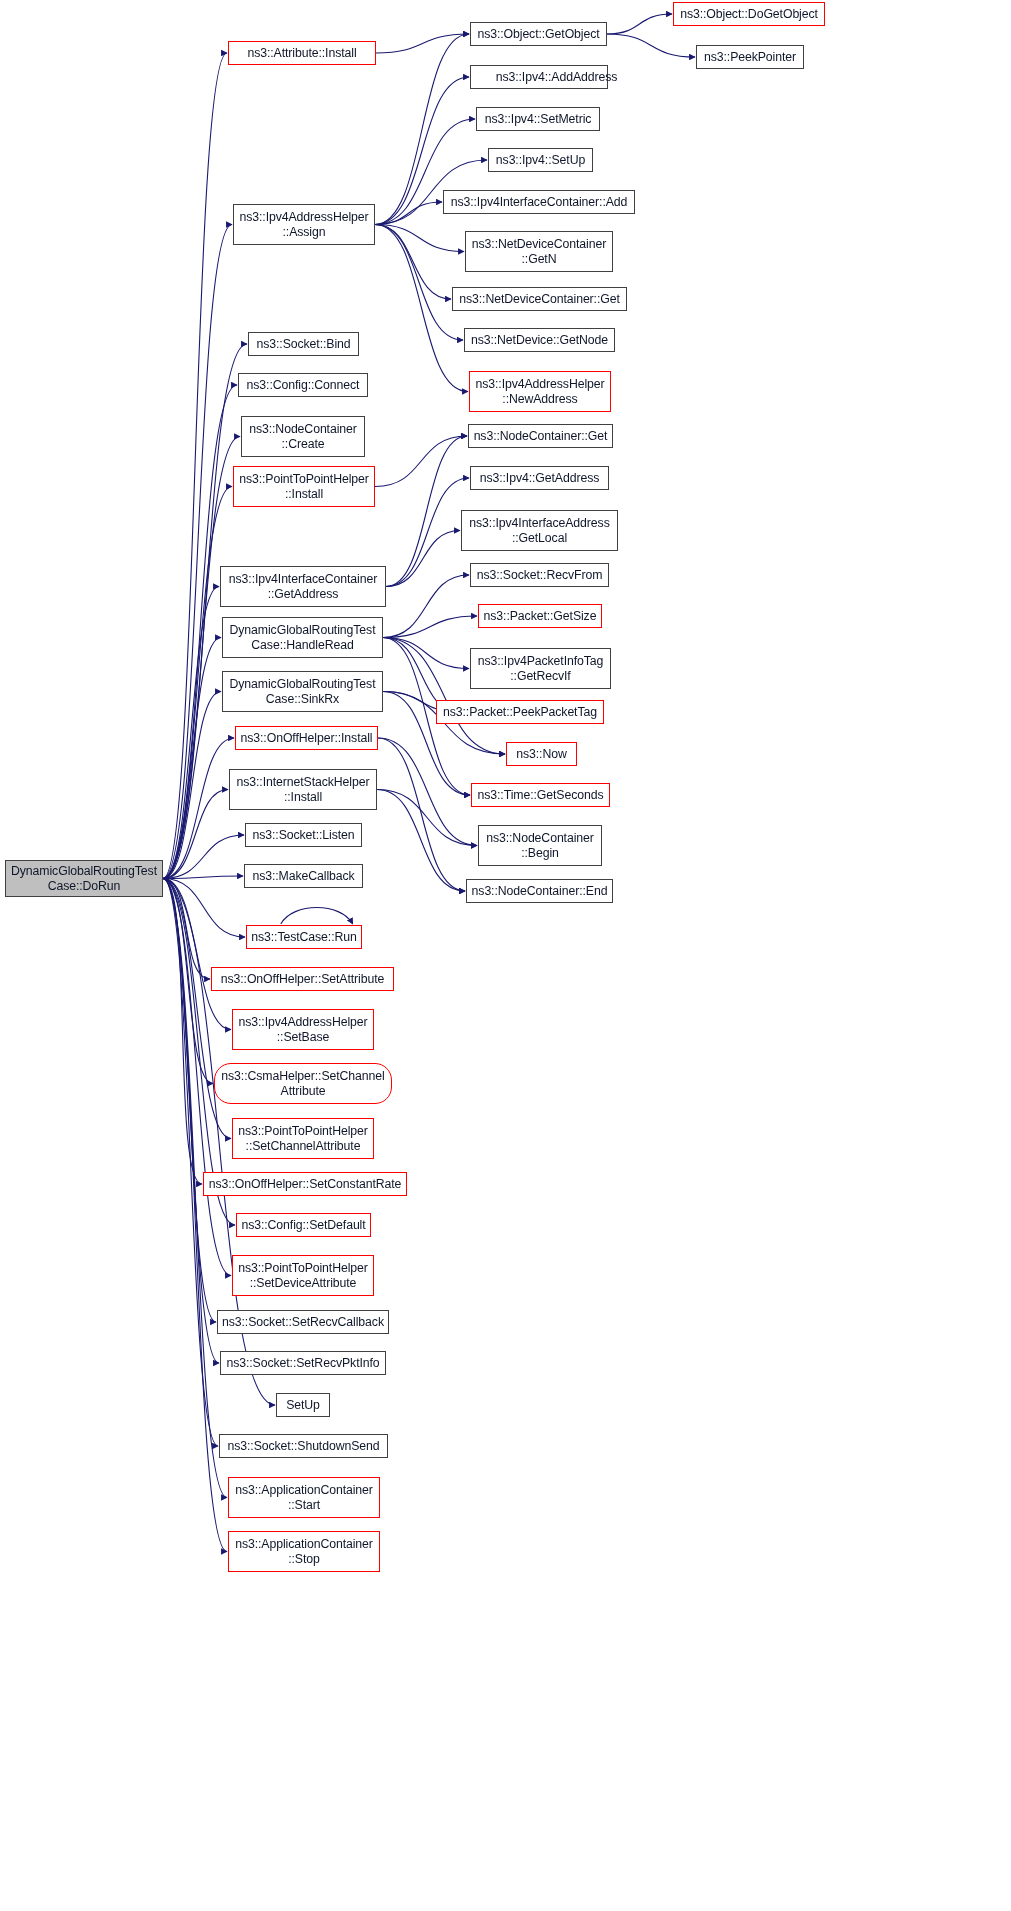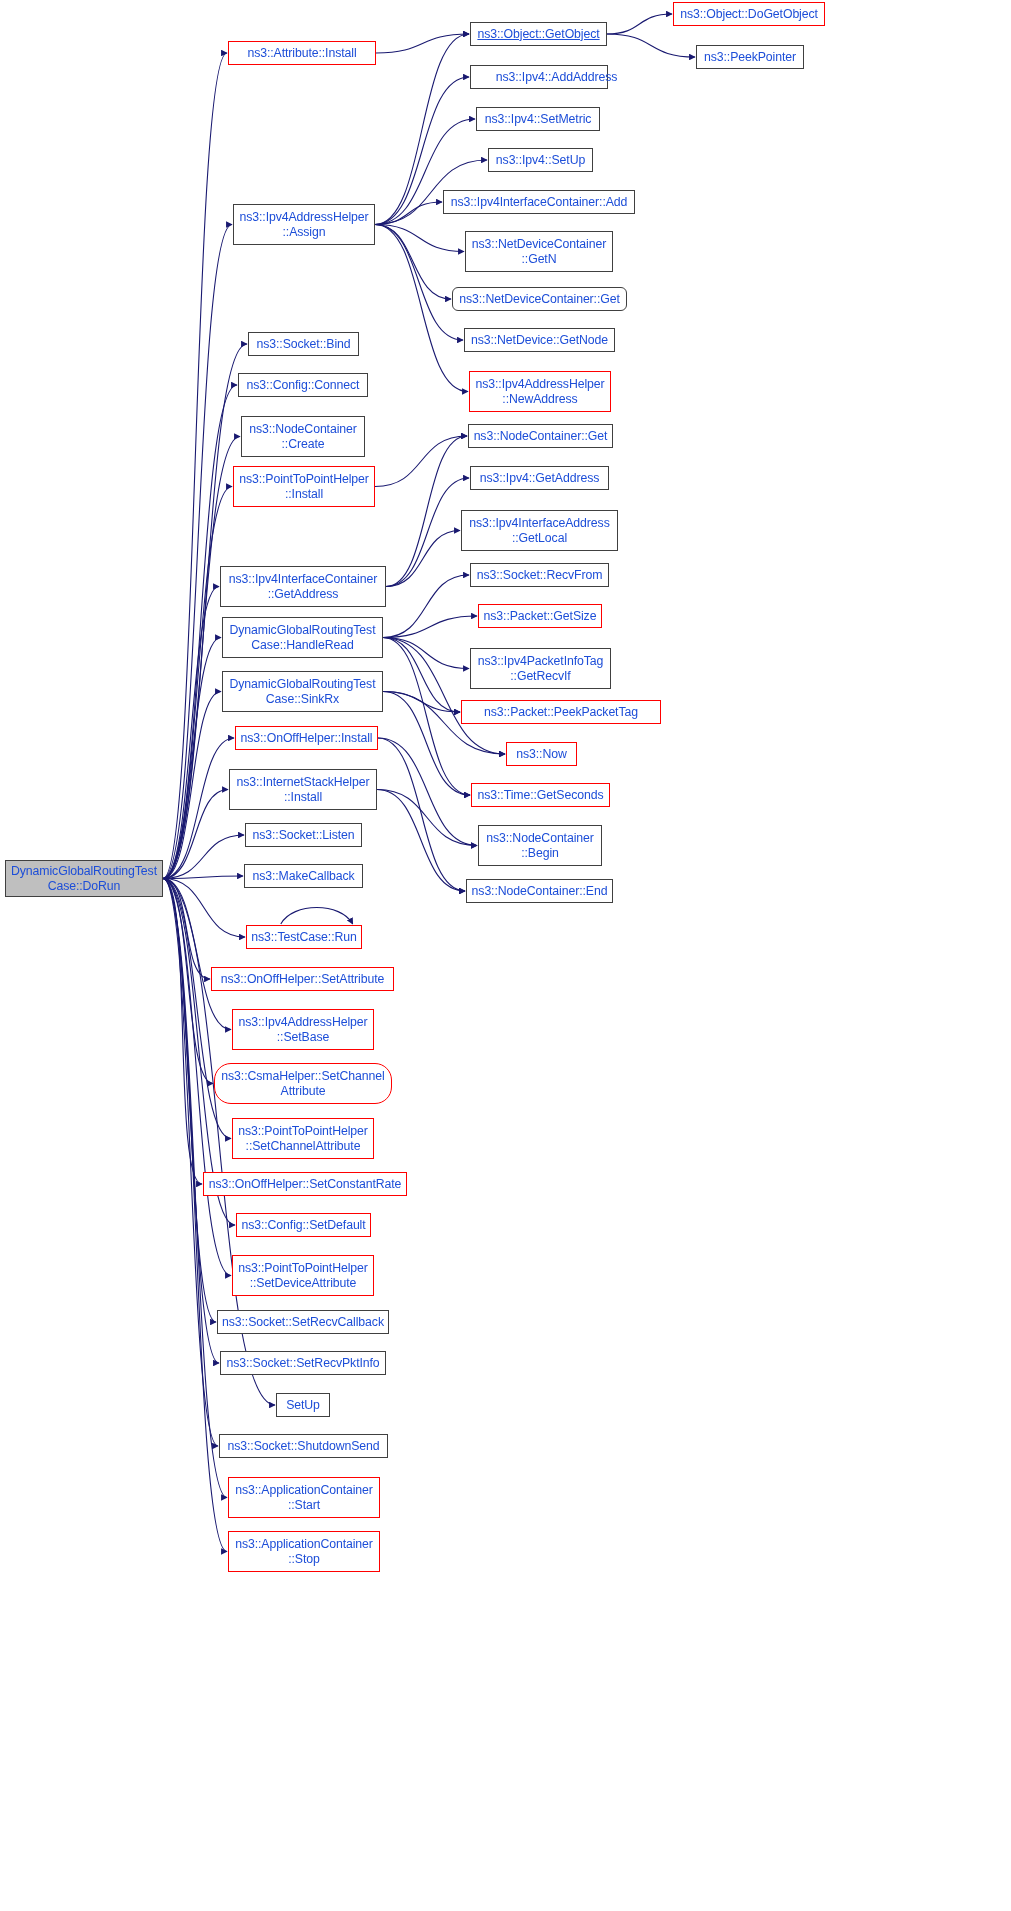--- a/index.html
+++ b/index.html
@@ -25,21 +25,21 @@
   }
   .node {
     position: absolute;
     box-sizing: border-box;
     display: flex;
     align-items: center;
     justify-content: center;
     text-align: center;
     background: #ffffff;
     border: 1px solid #404040;
-    color: #1d4ed8;
+    color: #0f172a;
     font-size: 12.3px;
     line-height: 14.5px;
     letter-spacing: -0.1px;
     white-space: pre-line;
     padding: 0 3px;
     z-index: 5;
   }
   .node.red {
     border-color: #ff0000;
   }
@@ -115,32 +115,32 @@
         <path d="M 378 738 C 425.85 738, 417.15 891, 465 891" fill="none" stroke="#191970" stroke-width="1.1" marker-end="url(#arrow)"></path>
         <path d="M 377 789.5 C 432 789.5, 422 845.5, 477 845.5" fill="none" stroke="#191970" stroke-width="1.1" marker-end="url(#arrow)"></path>
         <path d="M 377 789.5 C 425.4 789.5, 416.6 891, 465 891" fill="none" stroke="#191970" stroke-width="1.1" marker-end="url(#arrow)"></path>
         <path d="M 280.8 924 C 292.8 902, 340.72 902, 352.72 924" fill="none" stroke="#191970" stroke-width="1.1" marker-end="url(#arrow)"></path>
       </g>
   </svg>
   <div id="node-layer">
       <div class="node root" style="left: 5px; top: 860px; width: 158px; height: 37px;">DynamicGlobalRoutingTest
 Case::DoRun</div>
       <div class="node red" style="left: 228px; top: 41px; width: 148px; height: 24px;">ns3::Attribute::Install</div>
-      <div class="node" style="left: 470px; top: 22px; width: 137px; height: 24px; text-decoration: underline;">ns3::Object::GetObject</div>
+      <div class="node" style="left: 470px; top: 22px; width: 137px; height: 24px;">ns3::Object::GetObject</div>
       <div class="node red" style="left: 673px; top: 2px; width: 152px; height: 24px;">ns3::Object::DoGetObject</div>
       <div class="node" style="left: 696px; top: 45px; width: 108px; height: 24px;">ns3::PeekPointer</div>
       <div class="node" style="left: 470px; top: 65px; width: 138px; height: 24px; padding-left: 38px;">ns3::Ipv4::AddAddress</div>
       <div class="node" style="left: 476px; top: 107px; width: 124px; height: 24px;">ns3::Ipv4::SetMetric</div>
       <div class="node" style="left: 488px; top: 148px; width: 105px; height: 24px;">ns3::Ipv4::SetUp</div>
       <div class="node" style="left: 233px; top: 204px; width: 142px; height: 41px;">ns3::Ipv4AddressHelper
 ::Assign</div>
       <div class="node" style="left: 443px; top: 190px; width: 192px; height: 24px;">ns3::Ipv4InterfaceContainer::Add</div>
       <div class="node" style="left: 465px; top: 231px; width: 148px; height: 41px;">ns3::NetDeviceContainer
 ::GetN</div>
-      <div class="node" style="left: 452px; top: 287px; width: 175px; height: 24px; border-radius: 6px;">ns3::NetDeviceContainer::Get</div>
+      <div class="node" style="left: 452px; top: 287px; width: 175px; height: 24px;">ns3::NetDeviceContainer::Get</div>
       <div class="node" style="left: 464px; top: 328px; width: 151px; height: 24px;">ns3::NetDevice::GetNode</div>
       <div class="node red" style="left: 469px; top: 371px; width: 142px; height: 41px;">ns3::Ipv4AddressHelper
 ::NewAddress</div>
       <div class="node" style="left: 248px; top: 332px; width: 111px; height: 24px; text-align: center;">ns3::Socket::Bind</div>
       <div class="node" style="left: 238px; top: 373px; width: 130px; height: 24px;">ns3::Config::Connect</div>
       <div class="node" style="left: 241px; top: 416px; width: 124px; height: 41px;">ns3::NodeContainer
 ::Create</div>
       <div class="node red" style="left: 233px; top: 466px; width: 142px; height: 41px;">ns3::PointToPointHelper
 ::Install</div>
       <div class="node" style="left: 468px; top: 424px; width: 145px; height: 24px;">ns3::NodeContainer::Get</div>
@@ -150,21 +150,21 @@
       <div class="node" style="left: 220px; top: 566px; width: 166px; height: 41px;">ns3::Ipv4InterfaceContainer
 ::GetAddress</div>
       <div class="node" style="left: 470px; top: 563px; width: 139px; height: 24px;">ns3::Socket::RecvFrom</div>
       <div class="node" style="left: 222px; top: 617px; width: 161px; height: 41px;">DynamicGlobalRoutingTest
 Case::HandleRead</div>
       <div class="node red" style="left: 478px; top: 604px; width: 124px; height: 24px;">ns3::Packet::GetSize</div>
       <div class="node" style="left: 470px; top: 648px; width: 141px; height: 41px;">ns3::Ipv4PacketInfoTag
 ::GetRecvIf</div>
       <div class="node" style="left: 222px; top: 671px; width: 161px; height: 41px;">DynamicGlobalRoutingTest
 Case::SinkRx</div>
-      <div class="node red" style="left: 461px; top: 700px; width: 200px; height: 24px;">ns3::Packet::PeekPacketTag</div>
+      <div class="node red" style="left: 436px; top: 700px; width: 168px; height: 24px;">ns3::Packet::PeekPacketTag</div>
       <div class="node red" style="left: 506px; top: 742px; width: 71px; height: 24px;">ns3::Now</div>
       <div class="node red" style="left: 235px; top: 726px; width: 143px; height: 24px;">ns3::OnOffHelper::Install</div>
       <div class="node red" style="left: 471px; top: 783px; width: 139px; height: 24px;">ns3::Time::GetSeconds</div>
       <div class="node" style="left: 229px; top: 769px; width: 148px; height: 41px;">ns3::InternetStackHelper
 ::Install</div>
       <div class="node" style="left: 478px; top: 825px; width: 124px; height: 41px;">ns3::NodeContainer
 ::Begin</div>
       <div class="node" style="left: 245px; top: 823px; width: 117px; height: 24px;">ns3::Socket::Listen</div>
       <div class="node" style="left: 244px; top: 864px; width: 119px; height: 24px;">ns3::MakeCallback</div>
       <div class="node" style="left: 466px; top: 879px; width: 147px; height: 24px;">ns3::NodeContainer::End</div>

